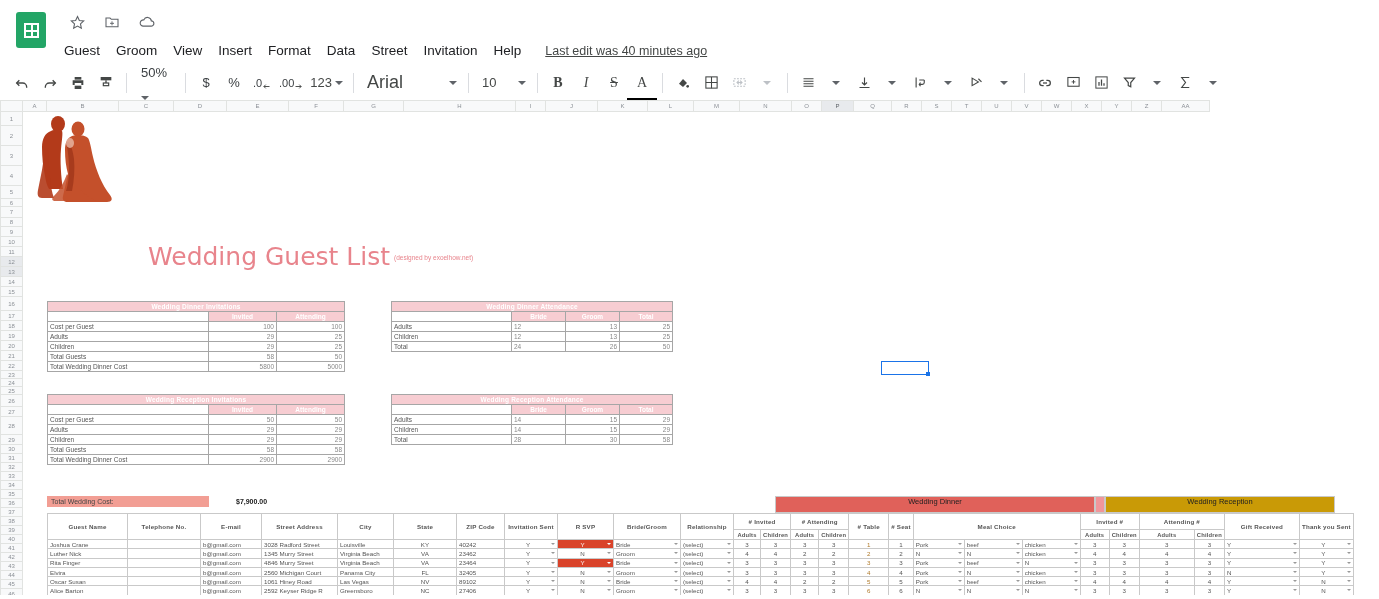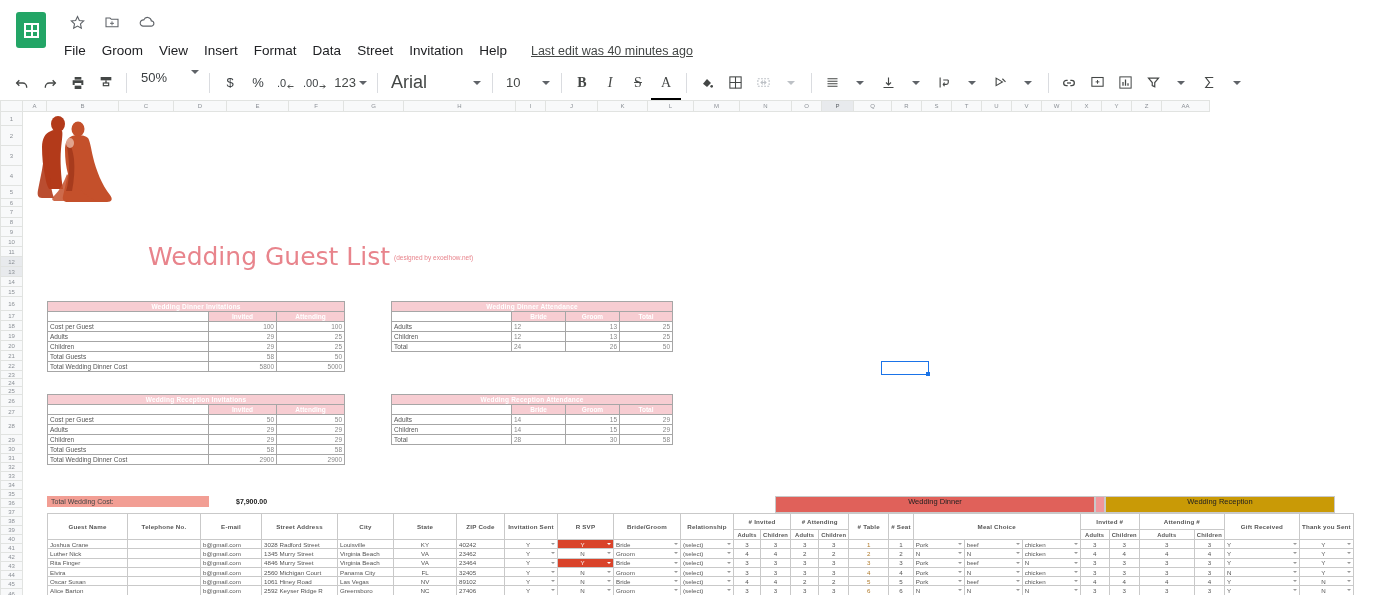--- a/index.html
+++ b/index.html
@@ -43,21 +43,21 @@
 
   
   .toolbar {
     height:36px; display:flex; align-items:center;
     padding:0 8px; margin:0 0 0 0;
     border-top:1px solid #fff;
   }
   .tb { height:28px; min-width:28px; display:flex; align-items:center; justify-content:center; color:#444746; padding:0 3px; border-radius:4px; }
   .tb-txt { font-size:13px; color:#3c4043; }
   .sep { width:1px; height:20px; background:#dadce0; margin:0 6px; }
-  .zoomsel { display:flex; align-items:flex-start; gap:16px; padding:0 4px 0 8px; height:26px; }
+  .zoomsel { display:flex; align-items:flex-start; gap:16px; padding:0 4px 0 8px; height:26px;flex-direction:column; }
   .zoomsel .val { font-size:13px; color:#3c4043; width:34px; text-align:left;}
   .caret { width:0;height:0;border-left:4px solid transparent;border-right:4px solid transparent;border-top:4px solid #5f6368; display:inline-block; }
   .caret.dim { border-top-color:#bdc1c6; }
   .fontsel { width:102px; display:flex; align-items:center; justify-content:space-between; padding:0 5px 0 7px; height:26px; }
   .fontsel .val { font-size:18px; }
   .sizesel { width:56px; display:flex; align-items:center; justify-content:space-between; padding:0 5px 0 7px; height:26px;}
   .sizesel .val{ font-size:13px; }
   .numsel { display:flex; align-items:center; gap:3px; padding:0 4px; }
   .numsel .val{ font-size:13px; }
   .bold { font-weight:bold; font-size:14px; font-family:"Liberation Serif",serif; }
@@ -154,21 +154,21 @@
             <path d="M12 11v6M9 14h6" stroke-width="1.4"></path>
           </svg>
       </div>
       <div class="titleicon">
         <svg width="18" height="18" viewBox="0 0 24 24" fill="none" stroke="#5f6368" stroke-width="1.5">
             <path d="M6.5 17.5h11a3.5 3.5 0 00.3-7 5.2 5.2 0 00-10-1.3A3.6 3.6 0 006.5 17.5z"></path>
           </svg>
       </div>
     </div>
     <div class="menu-row">
-      <div class="menu-item">File</div>
+      <div class="menu-item">Guest</div>
       <div class="menu-item">Groom</div>
       <div class="menu-item">View</div>
       <div class="menu-item">Insert</div>
       <div class="menu-item">Format</div>
       <div class="menu-item">Data</div>
       <div class="menu-item">Street</div>
       <div class="menu-item">Invitation</div>
       <div class="menu-item">Help</div>
       <div class="lastedit">Last edit was 40 minutes ago</div>
     </div>

